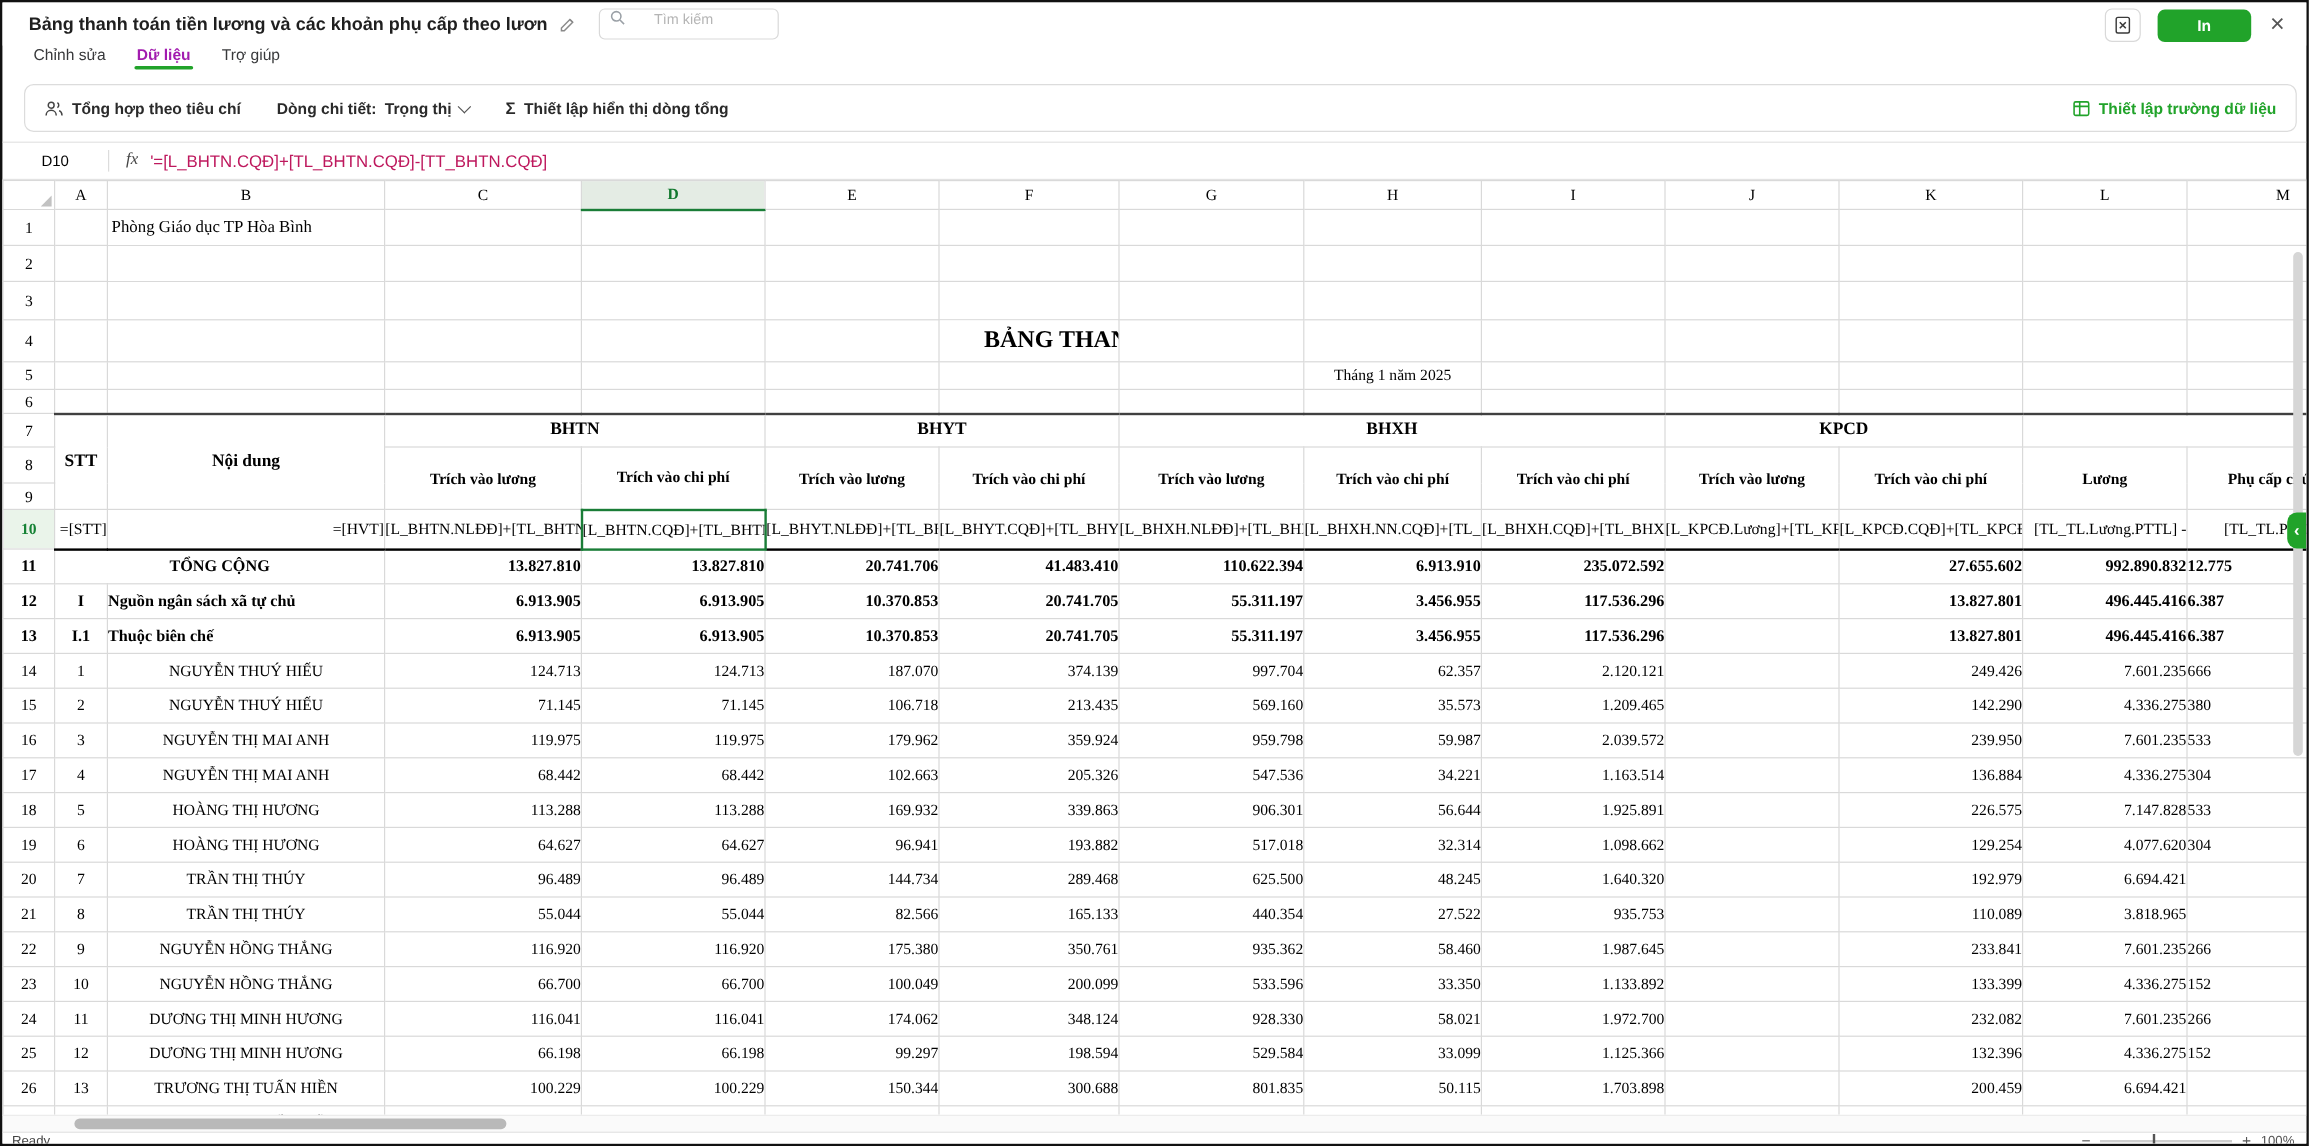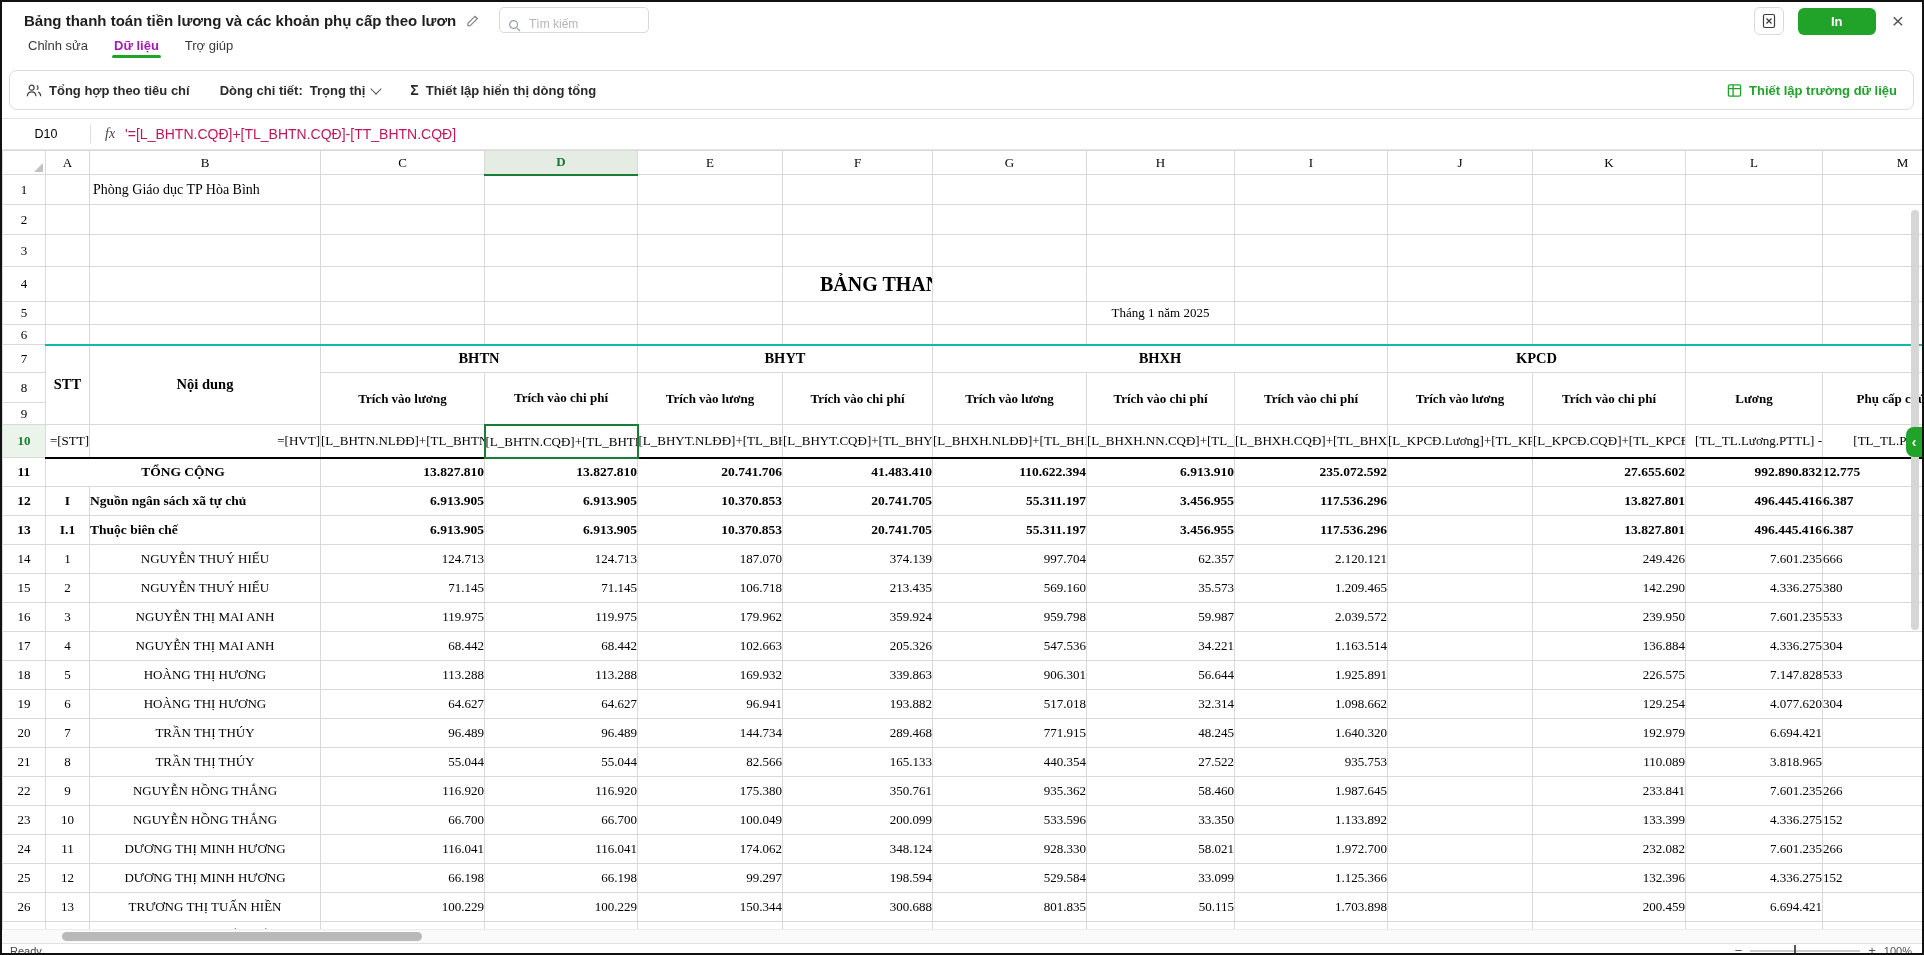--- a/index.html
+++ b/index.html
@@ -1,32 +1,32 @@
 <!DOCTYPE html>
 <html><head>
 <meta charset="utf-8">
 <style>
   html,body{margin:0;padding:0;}
   body{width:1924px;height:955px;position:relative;background:#fff;border:2px solid #111;box-sizing:border-box;
        font-family:"Liberation Sans","DejaVu Sans",sans-serif;overflow:hidden;}
   .titlebar{height:36px;display:flex;align-items:center;padding-left:22px;position:relative;background:#fff;}
   .doc-title{font-size:15px;font-weight:bold;color:#1f1f1f;max-width:432px;white-space:nowrap;overflow:hidden;}
   .edit-ic{margin-left:10px;color:#8a8a8a;display:flex;}
-  .searchbox{margin-left:18px;width:132px;height:24px;border:1px solid #d9d9d9;border-radius:5px;display:flex;align-items:flex-end;padding:0 8px;gap:6px;background:#fff;}
+  .searchbox{margin-left:18px;width:132px;height:24px;border:1px solid #d9d9d9;border-radius:5px;display:flex;align-items:flex-start;padding:0 8px;gap:22px;background:#fff;}
   .searchbox input{border:none;outline:none;width:90px;font-size:12px;color:#333;background:transparent;}
   .searchbox input::placeholder{color:#b5b5b5;}
   .tb-right{position:absolute;right:16px;top:5px;display:flex;align-items:center;gap:14px;}
   .xlsx-btn{width:28px;height:26px;border:1px solid #d9d9d9;border-radius:6px;display:flex;align-items:center;justify-content:center;background:#fff;cursor:pointer;}
   .print-btn{width:78px;height:27px;background:#21a32a;border:none;border-radius:6px;color:#fff;font-size:13px;font-weight:bold;cursor:pointer;}
   .close-btn{font-size:21px;color:#555;line-height:20px;cursor:pointer;padding:0 2px;}
   .tabbar{height:26px;display:flex;align-items:flex-start;gap:26px;padding-left:26px;font-size:13px;color:#38393b;}
   .tab{padding-bottom:5px;cursor:pointer;position:relative;}
   .tab.active{font-weight:bold;color:#a21caf;}
   .tab.active:after{content:"";position:absolute;left:-2px;right:-2px;bottom:0;height:3px;background:#21a32a;border-radius:2px;}
-  .toolbarwrap{height:54px;padding:6px 8px 0 7px;box-sizing:border-box;}
+  .toolbarwrap{height:54px;padding:6px 8px 0 18px;box-sizing:border-box;}
   .toolbar{height:40px;border:1px solid #dcdcdc;border-radius:8px;display:flex;align-items:center;padding:0 16px;gap:30px;font-size:13px;font-weight:600;color:#2a2a2a;background:#fff;box-sizing:border-box;}
   .titem{display:flex;align-items:center;gap:7px;cursor:pointer;}
   .chev{width:7px;height:7px;border-right:1.6px solid #555;border-bottom:1.6px solid #555;transform:rotate(45deg);margin-top:-3px;}
   .t-right{margin-left:auto;color:#21a32a;display:flex;align-items:center;gap:7px;cursor:pointer;}
   .fbar{height:30px;border-top:1px solid #e3e3e3;border-bottom:1px solid #e3e3e3;display:flex;align-items:center;font-size:13px;color:#222;}
   .cellref{width:88px;text-align:center;font-size:12.5px;color:#000000;}
   .fdiv{width:1px;height:18px;background:#dcdcdc;}
   .fx{font-family:"Liberation Serif",serif;font-style:italic;font-size:14px;margin:0 10px 0 14px;color:#444;}
   .fformula{font-size:14px;color:#be185d;white-space:nowrap;}
   .gridwrap{position:relative;height:779px;overflow:hidden;background:#fff;}
@@ -39,21 +39,21 @@
   td.corner{background:#f7f8f7;position:relative;}
   td.corner .tri{position:absolute;right:2px;bottom:2px;width:0;height:0;border-left:9px solid transparent;border-bottom:9px solid #c2c2c2;}
   td.rel{position:relative;}
   .ovtext{position:absolute;left:3px;top:50%;transform:translateY(-50%);white-space:nowrap;z-index:3;background:transparent;}
   .ov1{font-size:14px;}
   .ov2{font-size:15px;font-weight:bold;margin-top:44px;}
   .sheet-title{position:absolute;left:37px;top:50%;transform:translateY(-50%);font-size:20px;font-weight:bold;white-space:nowrap;z-index:3;}
   td.subtitle{font-size:13px;text-align:center;overflow:visible;}
   td.t{border:1px solid #000;}
   td.th{border:1px solid #000;background:#ddf2dd;font-weight:bold;text-align:center;vertical-align:middle;font-size:13.5px;}
-  tr.hdr7 td.th{font-size:14.5px;border-top:2px solid #14b8a6;text-align:center;}
+  tr.hdr7 td.th{font-size:14.5px;border-top:2px solid #404040;text-align:center;}
   td.bl{border-left:2px solid #000;}
   td.f10{border:1px solid #000;background:#ffff00;color:#3468d0;font-size:11.5px;text-align:right;vertical-align:middle;white-space:normal;word-break:break-all;line-height:13px;}
   td.f10.selc{border:2px solid #1a7d37;}
   tr.r11 td.t,tr.r11 td.th{border-top:2px solid #000;}
   td.val{text-align:right;padding-right:5px;}
   td.mcol{text-align:left;padding-left:40px;}
   td.nameC{text-align:center;}
   td.nameL{text-align:left;padding-left:4px;font-weight:bold;}
   td.ctr{text-align:center;}
   tr.bold td{font-weight:bold;font-size:13.5px;}
@@ -472,21 +472,21 @@
           <td class="t mcol">304</td>
         </tr>
         <tr class="" style="height:29px">
           <td class="gutter">20</td>
           <td class="t bl ctr">7</td>
           <td class="t nameC">TRẦN THỊ THÚY</td>
           <td class="t val">96.489</td>
           <td class="t val">96.489</td>
           <td class="t val">144.734</td>
           <td class="t val">289.468</td>
-          <td class="t val">771.915</td>
+          <td class="t val">625.500</td>
           <td class="t val">48.245</td>
           <td class="t val">1.640.320</td>
           <td class="t val"></td>
           <td class="t val">192.979</td>
           <td class="t val">6.694.421</td>
           <td class="t mcol"></td>
         </tr>
         <tr class="" style="height:29px">
           <td class="gutter">21</td>
           <td class="t bl ctr">8</td>

